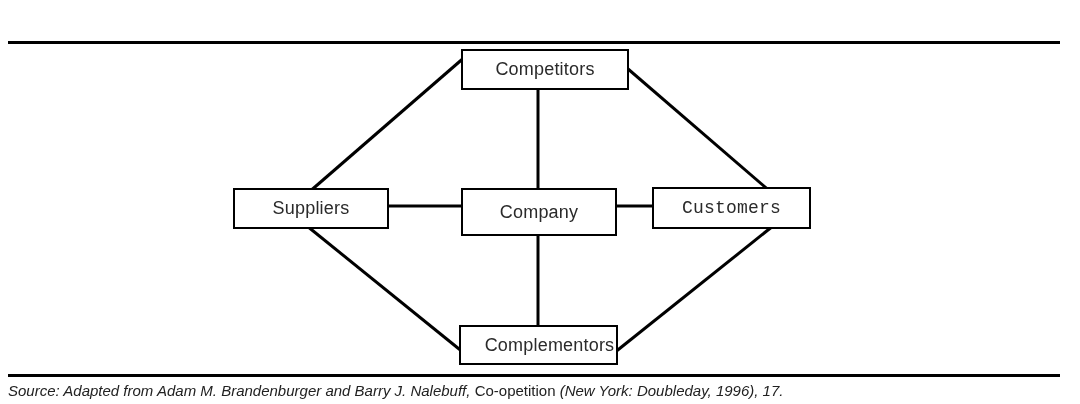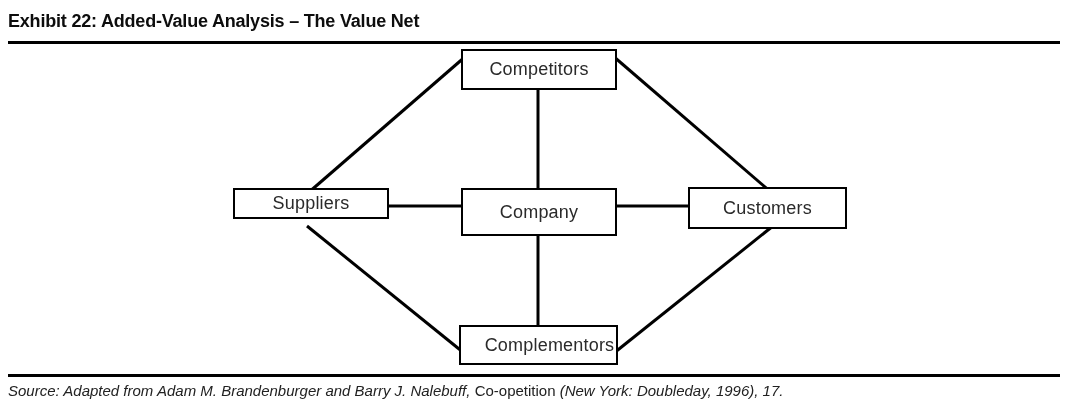--- a/index.html
+++ b/index.html
@@ -42,24 +42,24 @@
     border: 2px solid #000000;
     background: #ffffff;
     display: flex;
     align-items: center;
     justify-content: center;
     font-size: 18px;
     color: #2a2a2a;
     letter-spacing: 0.2px;
     white-space: nowrap;
   }
-  .node-competitors   { left: 461px; top: 49px;  width: 156px; height: 41px; }
-  .node-suppliers     { left: 233px; top: 188px; width: 156px; height: 31px; }
+  .node-competitors   { left: 461px; top: 49px;  width: 168px; height: 41px; }
+  .node-suppliers     { left: 233px; top: 188px; width: 156px; height: 41px; }
   .node-company       { left: 461px; top: 188px; width: 156px; height: 48px; }
-  .node-customers     { left: 688px; top: 187px; width: 159px; height: 42px; }
+  .node-customers     { left: 652px; top: 187px; width: 159px; height: 42px; font-family: Liberation Mono, monospace; }
   .node-complementors { left: 459px; top: 325px; width: 159px; height: 40px; padding-left: 22px; }
 
   
   .bottom-rule {
     position: absolute;
     left: 8px; top: 374px;
     width: 1052px; height: 3px;
     background: #000000;
   }
   .source {
@@ -71,21 +71,20 @@
     white-space: nowrap;
   }
   .source .it { font-style: italic; }
   .source .rm { font-style: normal; }
 </style>
 </head>
 <body>
 
 <div class="page">
 
-  <h1 class="exhibit-title">Exhibit 22: Added-Value Analysis – The Value Net</h1>
   <div class="title-rule"></div>
 
   <div>
     <svg class="connectors" viewBox="0 0 1080 404" xmlns="http://www.w3.org/2000/svg">
       <g stroke="#000000" stroke-width="3" fill="none">
         <line x1="466" y1="56" x2="308" y2="193"></line>
         <line x1="613" y1="56" x2="772" y2="193"></line>
         <line x1="538" y1="88" x2="538" y2="190"></line>
         <line x1="386" y1="206" x2="463" y2="206"></line>
         <line x1="615" y1="206" x2="690" y2="206"></line>

